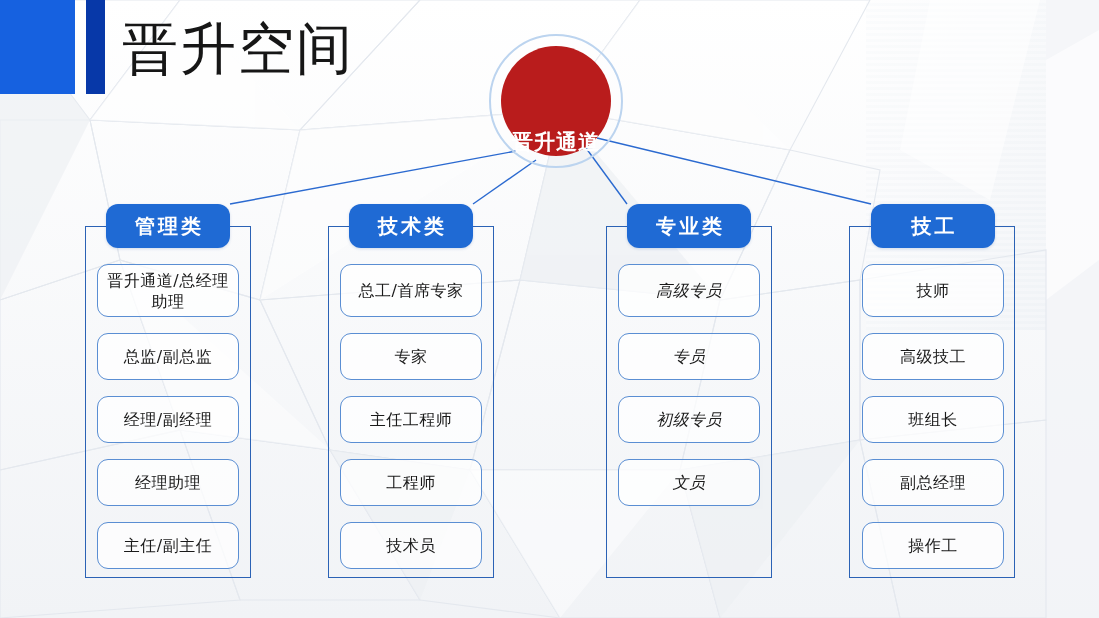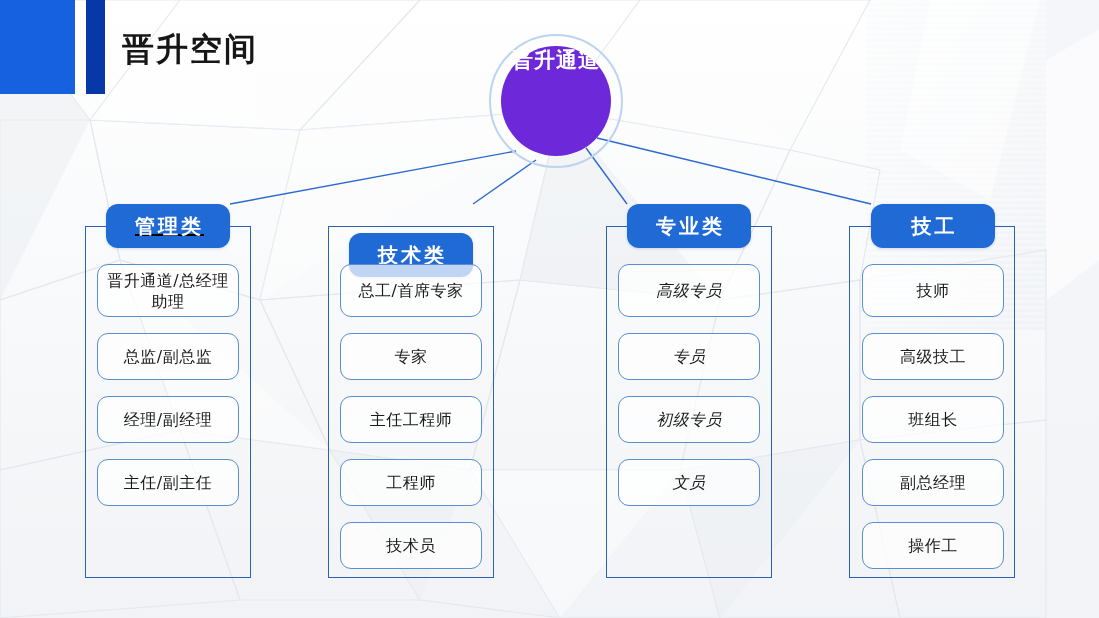--- a/index.html
+++ b/index.html
@@ -41,22 +41,22 @@
     left: 86px;
     top: 0;
     width: 19px;
     height: 94px;
     background: #0738a8;
   }
   .title-text {
     position: absolute;
     left: 122px;
     top: 20px;
-    font-size: 32px;
-    font-weight: bold;
+    font-size: 56px;
+    font-weight: normal;
     color: #161616;
     letter-spacing: 2px;
     line-height: 58px;
     white-space: nowrap;
   }
 
   
   .hub-ring {
     position: absolute;
     left: 489px;
@@ -68,23 +68,23 @@
     box-sizing: border-box;
     background: transparent;
   }
   .hub-circle {
     position: absolute;
     left: 501px;
     top: 46px;
     width: 110px;
     height: 110px;
     border-radius: 50%;
-    background: #6d28d9;
+    background: #b91c1c;
     display: flex;
-    align-items: flex-start;
+    align-items: flex-end;
     justify-content: center;
   }
   .hub-label {
     color: #ffffff;
     font-size: 21px;
     font-weight: bold;
     letter-spacing: 1px;
     white-space: nowrap;
   }
 
@@ -117,22 +117,22 @@
     top: 204px;
     width: 124px;
     height: 44px;
     border-radius: 12px;
     background: #1f6ad4;
     display: flex;
     align-items: center;
     justify-content: center;
     box-shadow: 0 1px 3px rgba(30,80,160,0.18);
   }
-  .badge-0 { left: 106px; text-decoration: underline; }
-  .badge-1 { left: 349px; margin-top: 29px; }
+  .badge-0 { left: 106px; }
+  .badge-1 { left: 349px; }
   .badge-2 { left: 627px; }
   .badge-3 { left: 871px; }
   .col-badge .badge-label {
     color: #ffffff;
     font-size: 20px;
     font-weight: bold;
     letter-spacing: 3px;
     white-space: nowrap;
     text-indent: 3px;
   }
@@ -268,20 +268,21 @@
     <span class="badge-label">专业类</span>
   </div>
   <div class="col-badge badge-3">
     <span class="badge-label">技工</span>
   </div>
 
   <div class="col-items items-0">
     <div class="item-box tall">晋升通道/总经理助理</div>
     <div class="item-box">总监/副总监</div>
     <div class="item-box">经理/副经理</div>
+    <div class="item-box">经理助理</div>
     <div class="item-box">主任/副主任</div>
   </div>
 
   <div class="col-items items-1">
     <div class="item-box tall">总工/首席专家</div>
     <div class="item-box">专家</div>
     <div class="item-box">主任工程师</div>
     <div class="item-box">工程师</div>
     <div class="item-box">技术员</div>
   </div>

